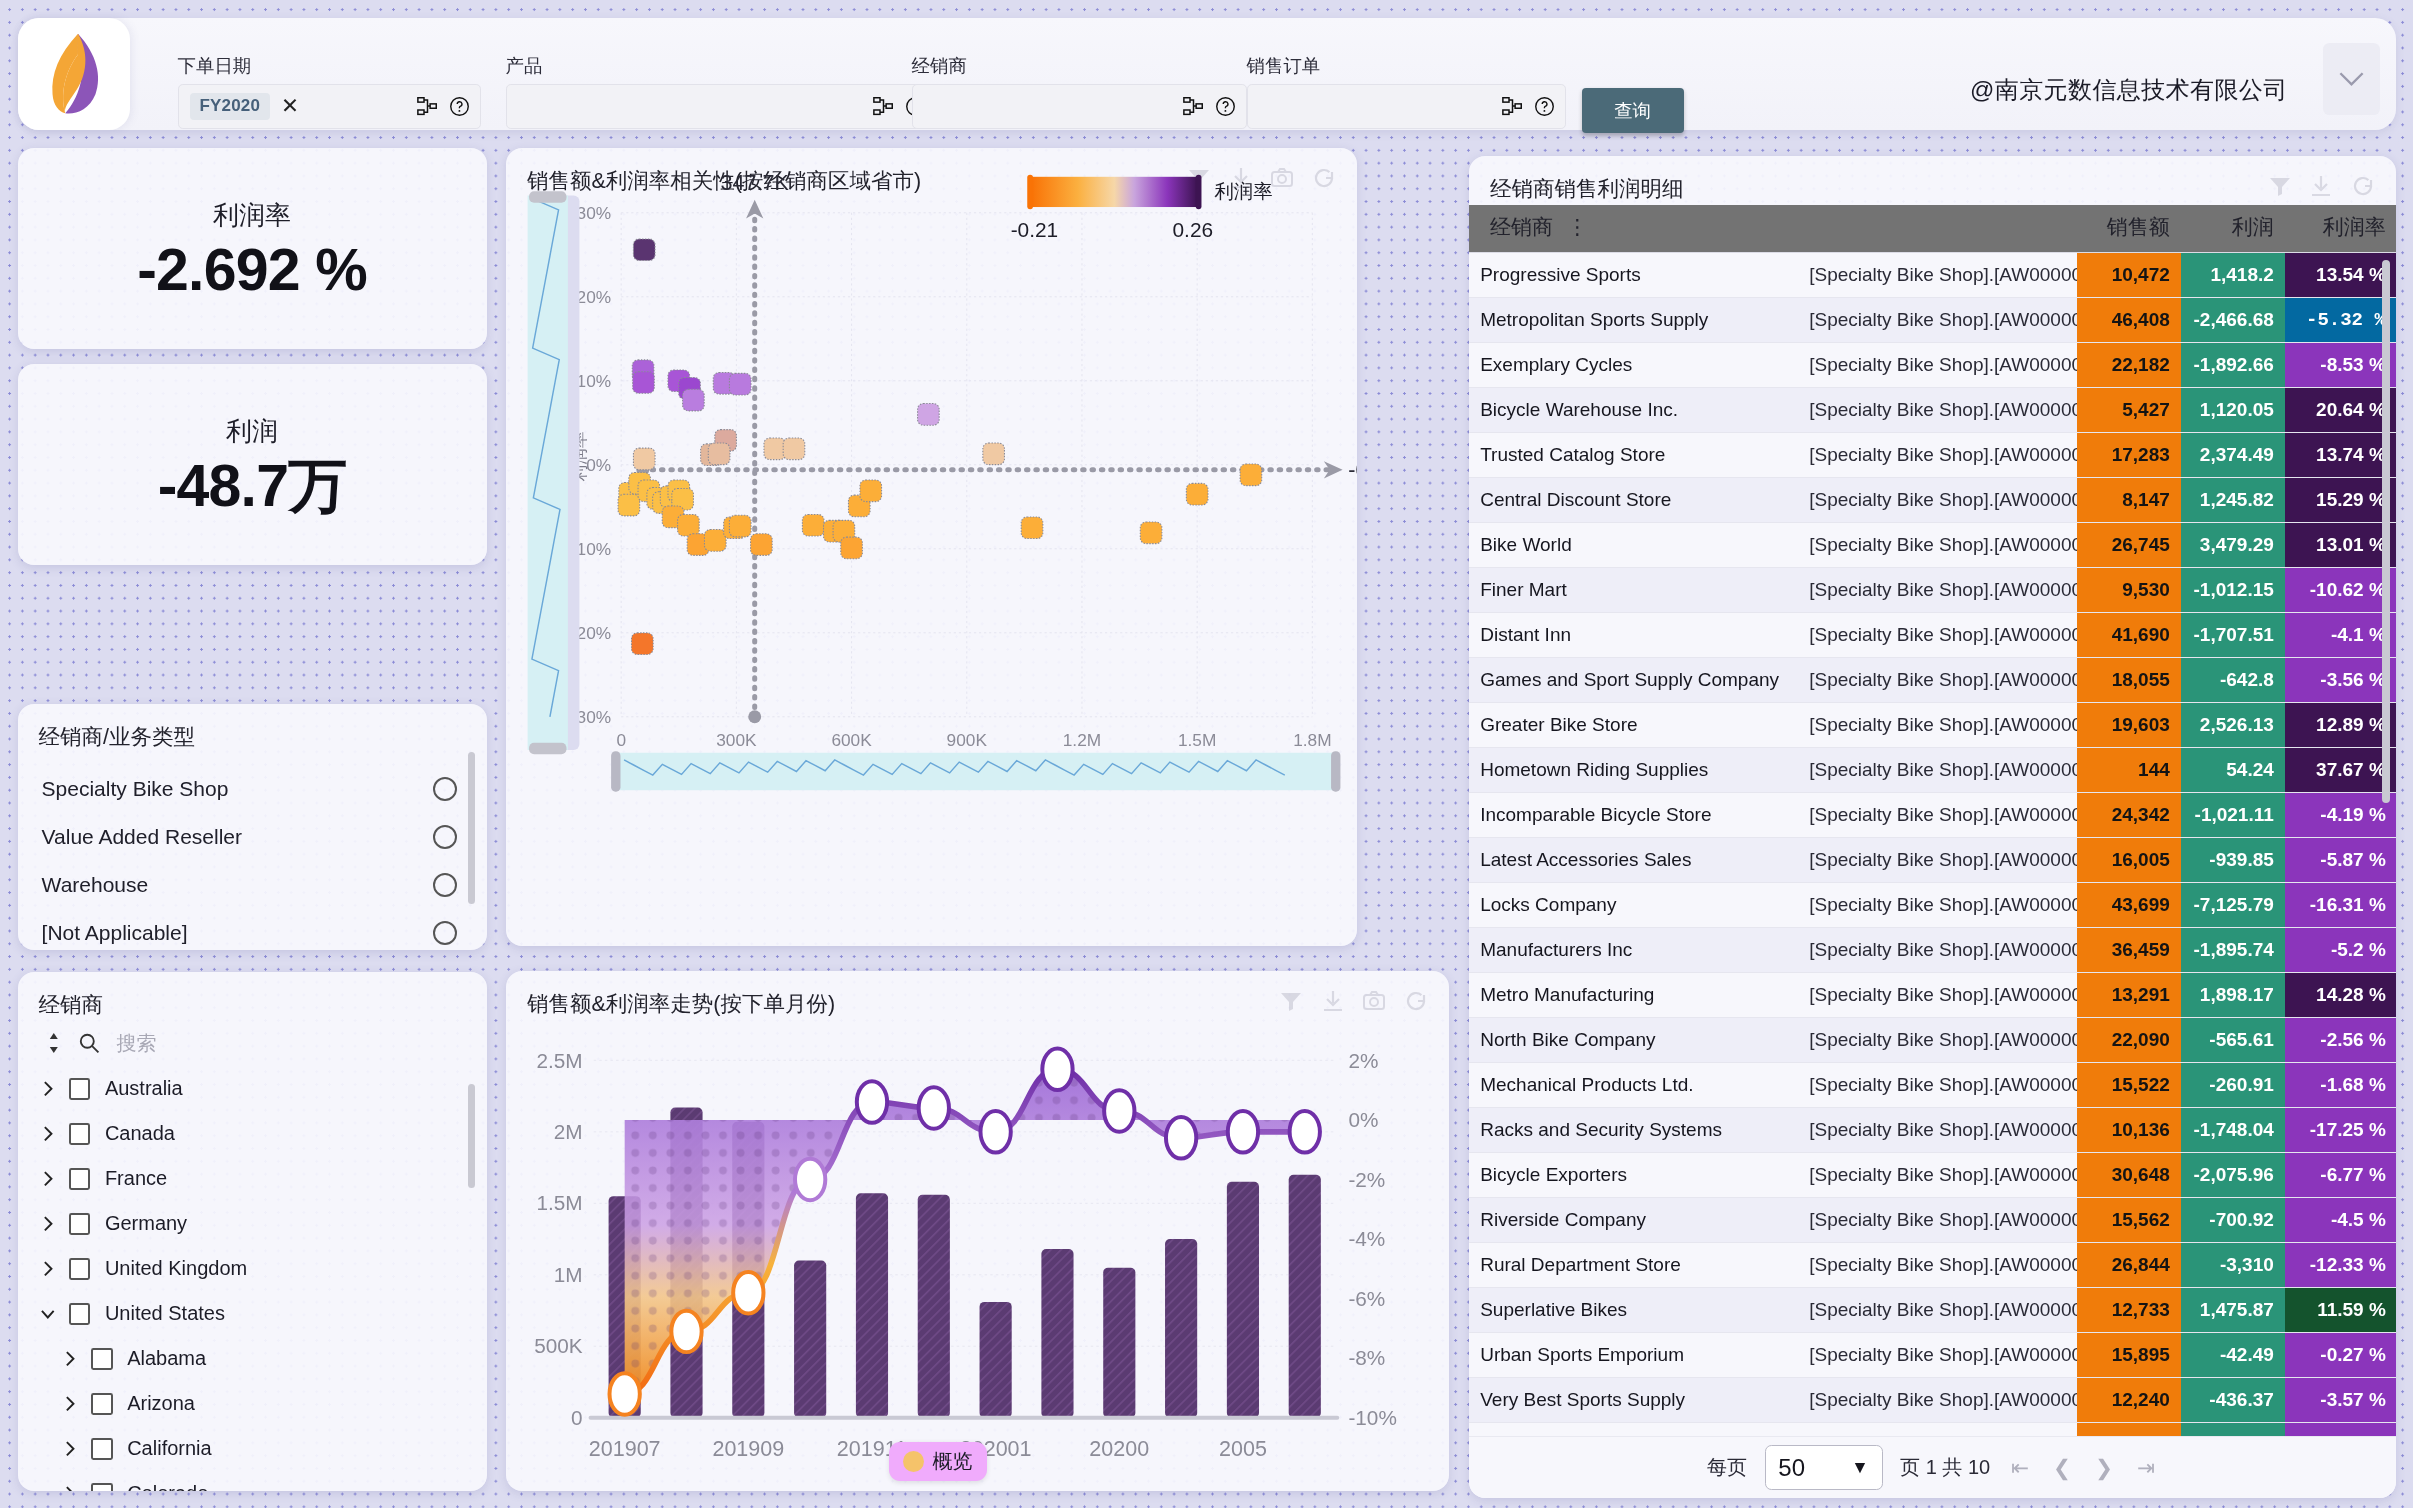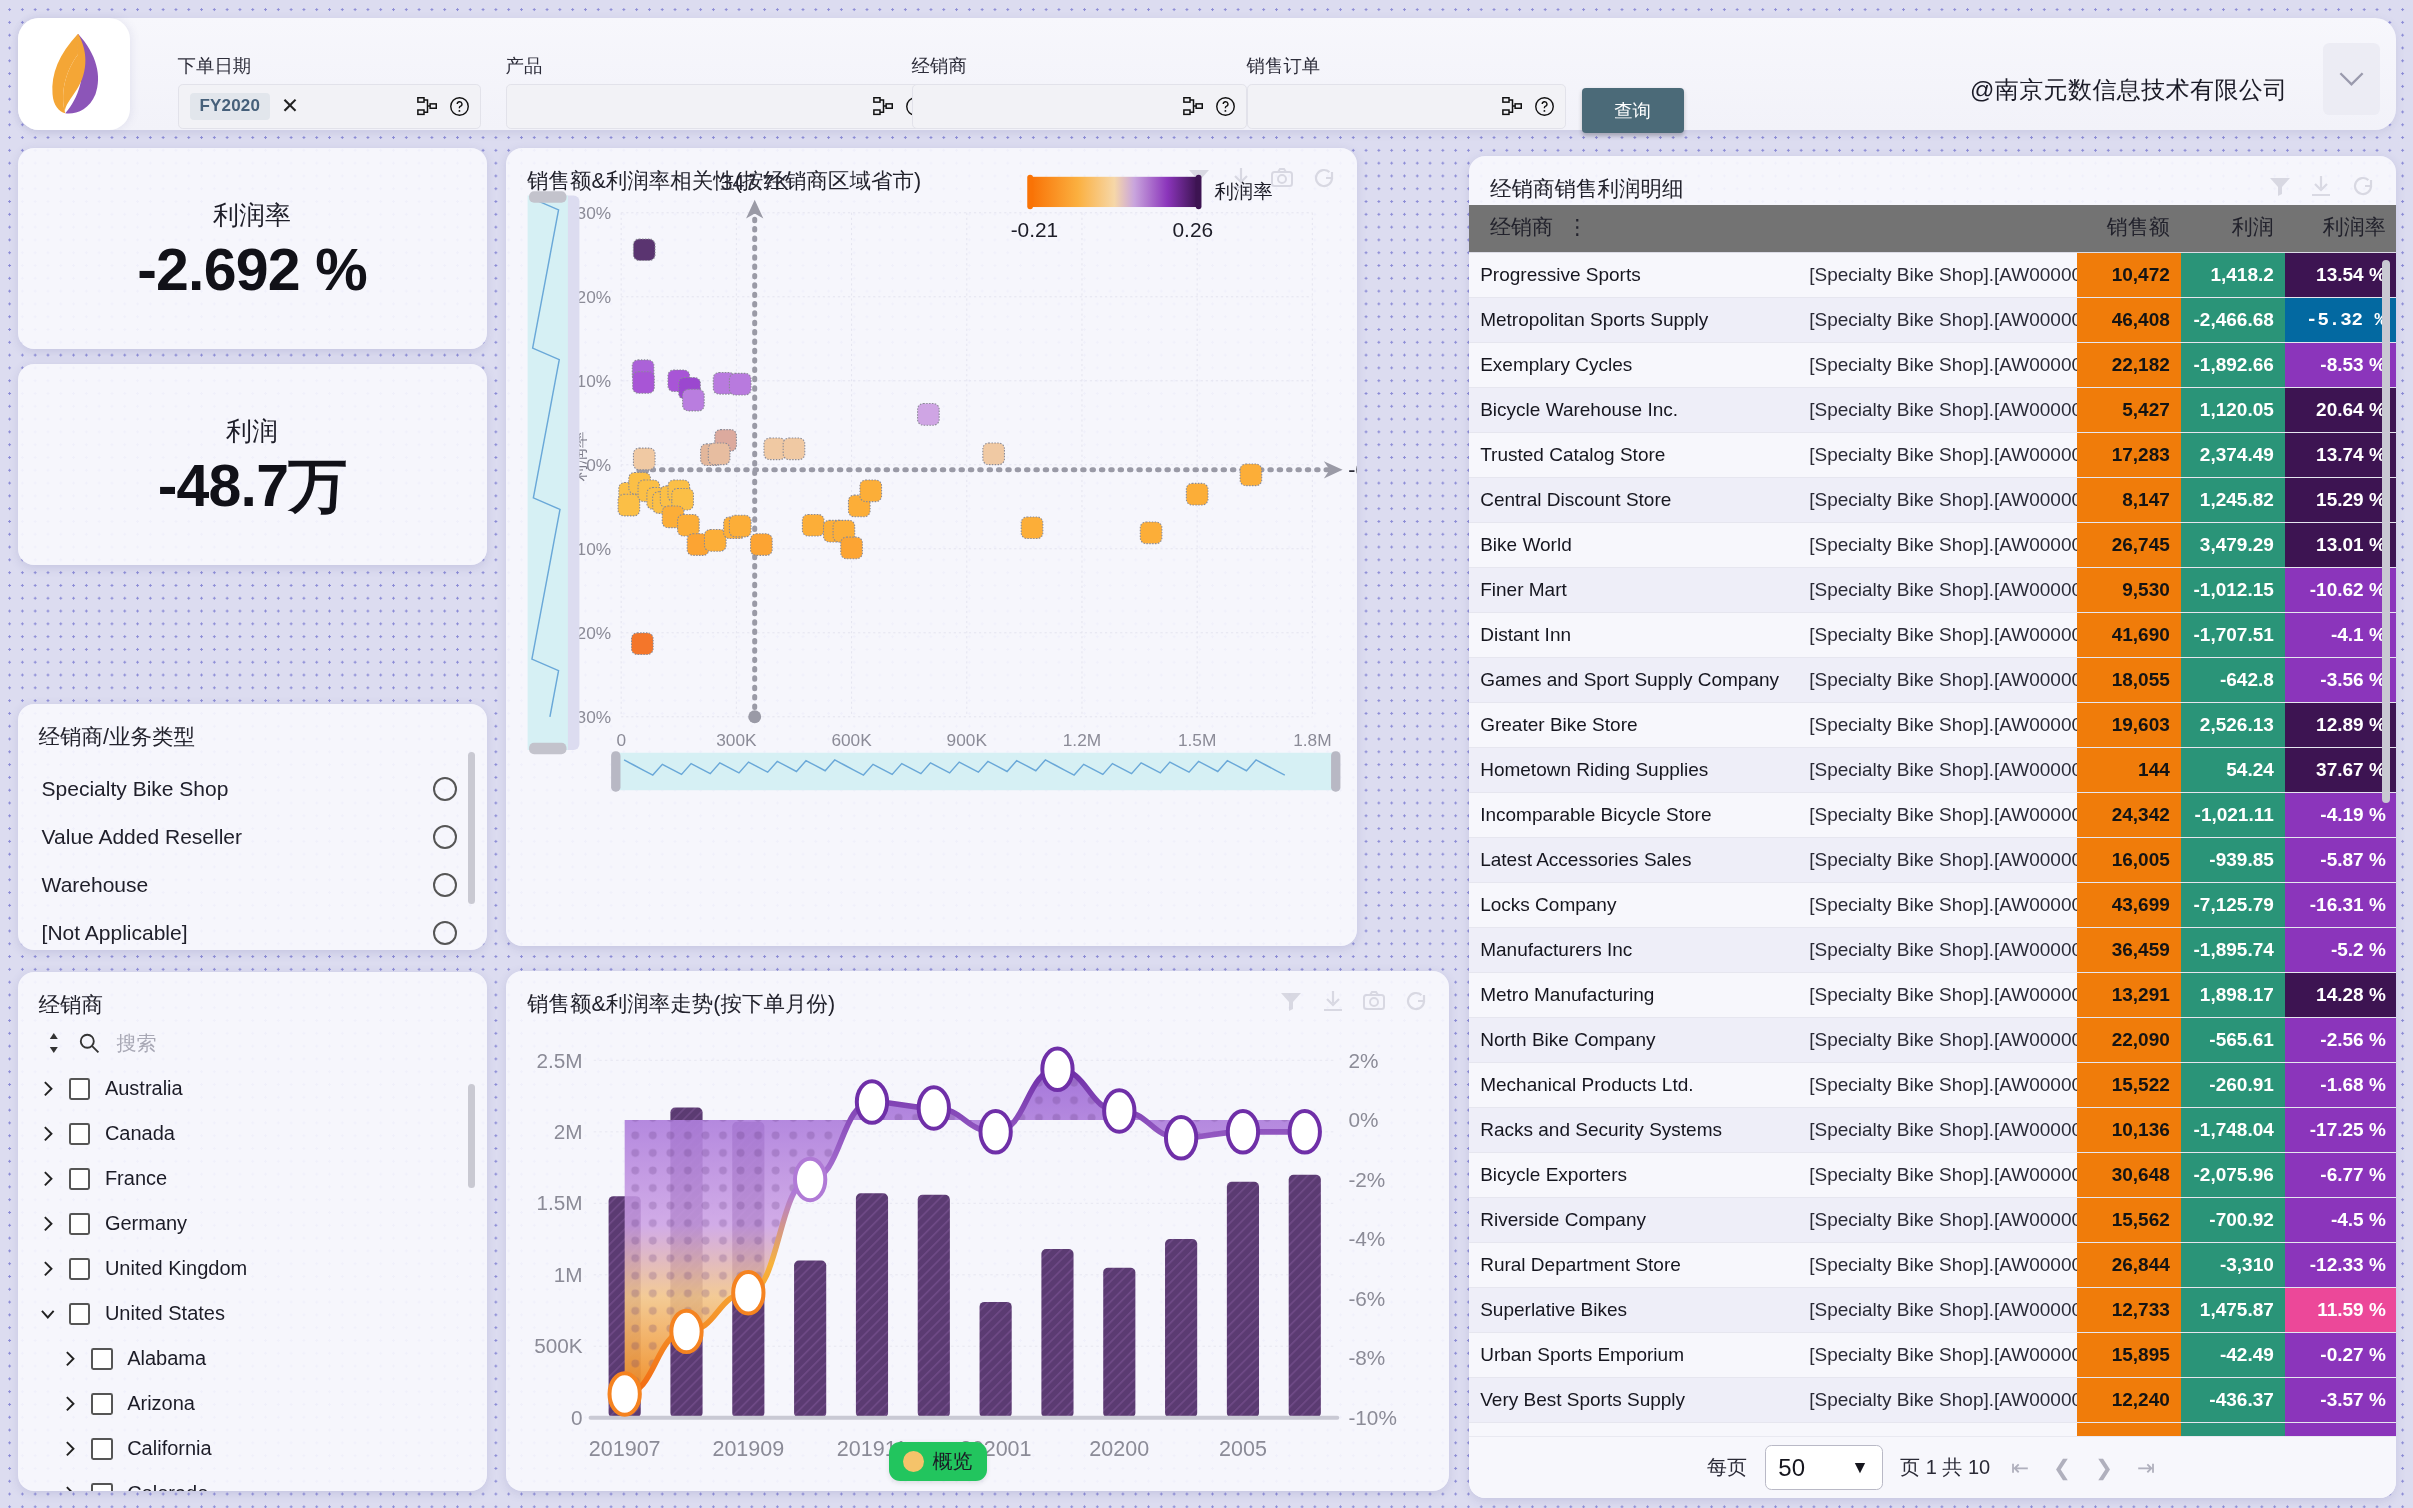--- a/index.html
+++ b/index.html
@@ -140,21 +140,21 @@
     border-top: 0.8px solid #e9e9f1;
   }
   .pager-lbl { font-size: 20px; color:#2a2a36; }
   .pg-select {
     width: 118px; height: 45px; border:1.6px solid #b9b9c6; border-radius:6.4px;
     background:#fff; display:flex; align-items:center; justify-content:space-between;
     padding: 0 12.8px; font-size: 24px; color:#15151d; cursor:pointer;
   }
   .pg-btn { font-size: 21.5px; color:#b0b0bd; cursor:pointer; padding: 0 3.2px;}
   .legend-pill {
-    position:absolute; border-radius: 11.2px; background:#22c55e;
+    position:absolute; border-radius: 11.2px; background:#f0abfc;
     display:flex; align-items:center; gap:8px; padding: 6.4px 14.4px;
     box-shadow: 0 1.6px 4.8px rgba(0,0,0,.10);
     font-size: 20px; color:#1a1a24;justify-content:space-between;
   }
   .legend-dot { width: 21px; height: 21px; border-radius: 50%; background:#f5c36a; }
 </style>
 </head>
 <body>
 
 <div class="header">
@@ -803,21 +803,21 @@
             <td class="c-code">[Specialty Bike Shop].[AW00000095]</td>
             <td class="num c-sales">26,844</td>
             <td class="num c-profit">-3,310</td>
             <td class="num" style="background: rgb(139, 53, 187);">-12.33 %</td>
           </tr>
           <tr class="alt">
             <td class="c-name">Superlative Bikes</td>
             <td class="c-code">[Specialty Bike Shop].[AW00000098]</td>
             <td class="num c-sales">12,733</td>
             <td class="num c-profit">1,475.87</td>
-            <td class="num" style="background: #ec4899;">11.59 %</td>
+            <td class="num" style="background: #14532d;">11.59 %</td>
           </tr>
           <tr class="norm">
             <td class="c-name">Urban Sports Emporium</td>
             <td class="c-code">[Specialty Bike Shop].[AW00000101]</td>
             <td class="num c-sales">15,895</td>
             <td class="num c-profit">-42.49</td>
             <td class="num" style="background: rgb(139, 53, 187);">-0.27 %</td>
           </tr>
           <tr class="alt">
             <td class="c-name">Very Best Sports Supply</td>

